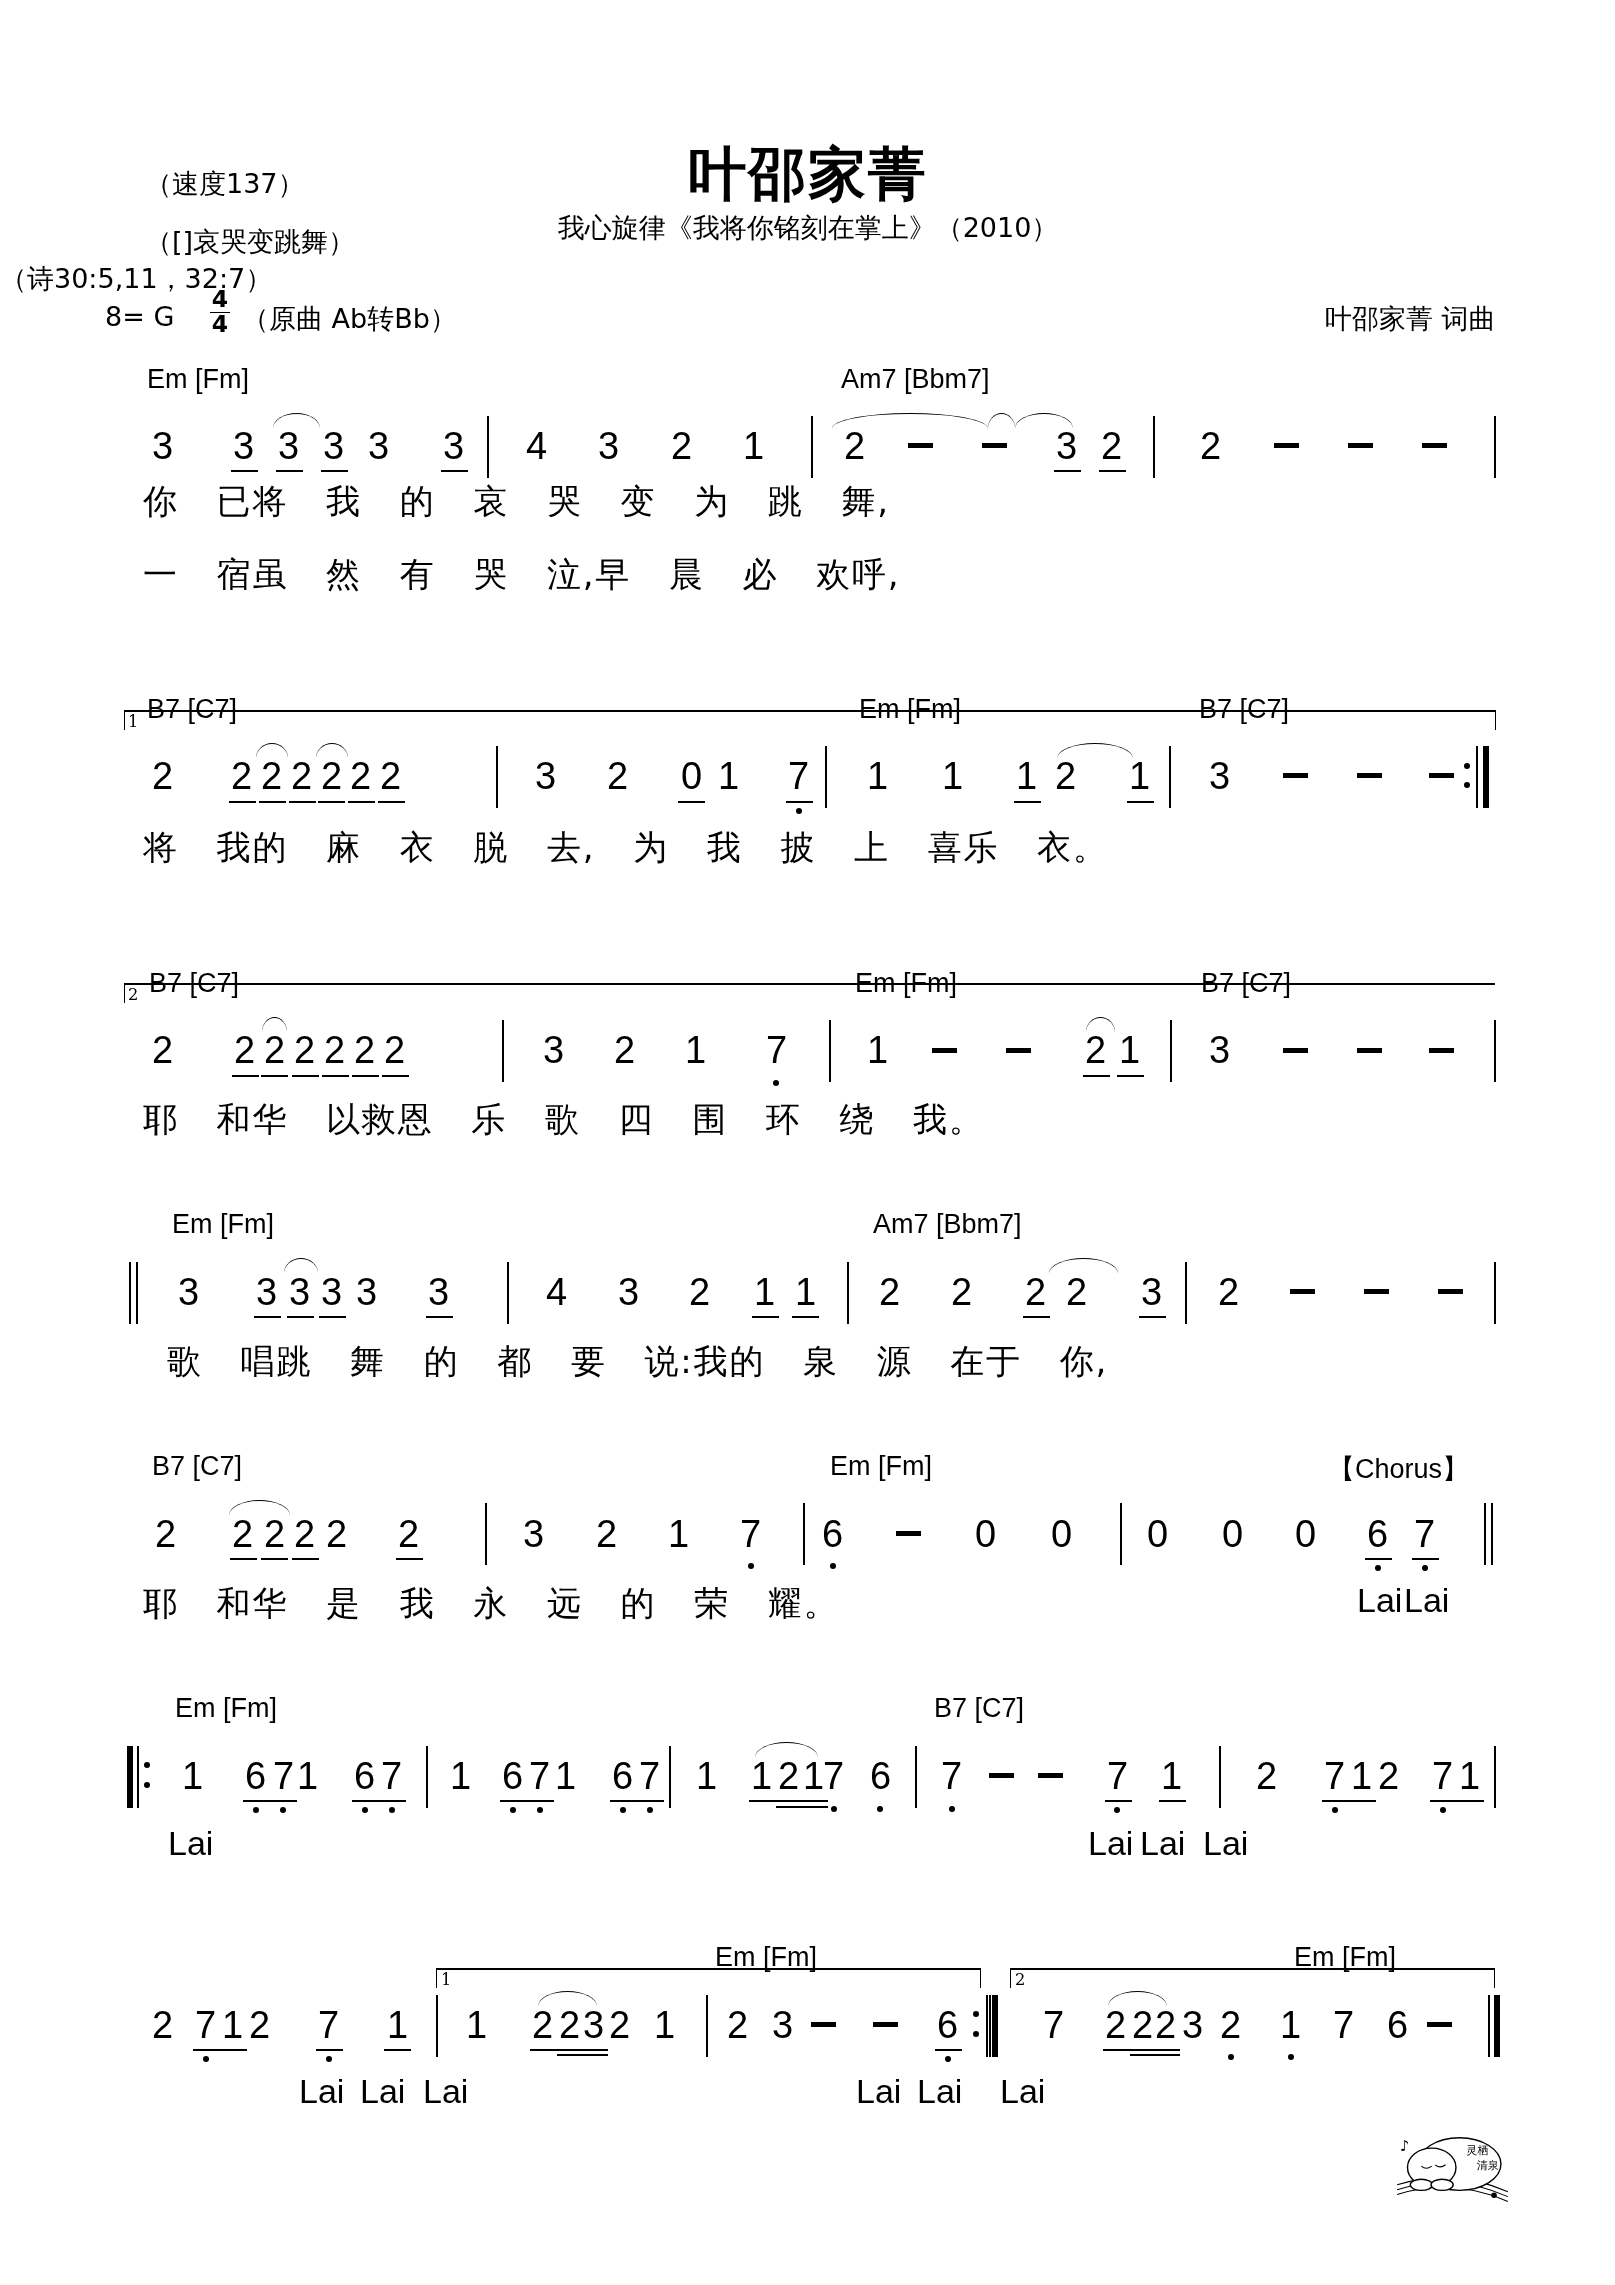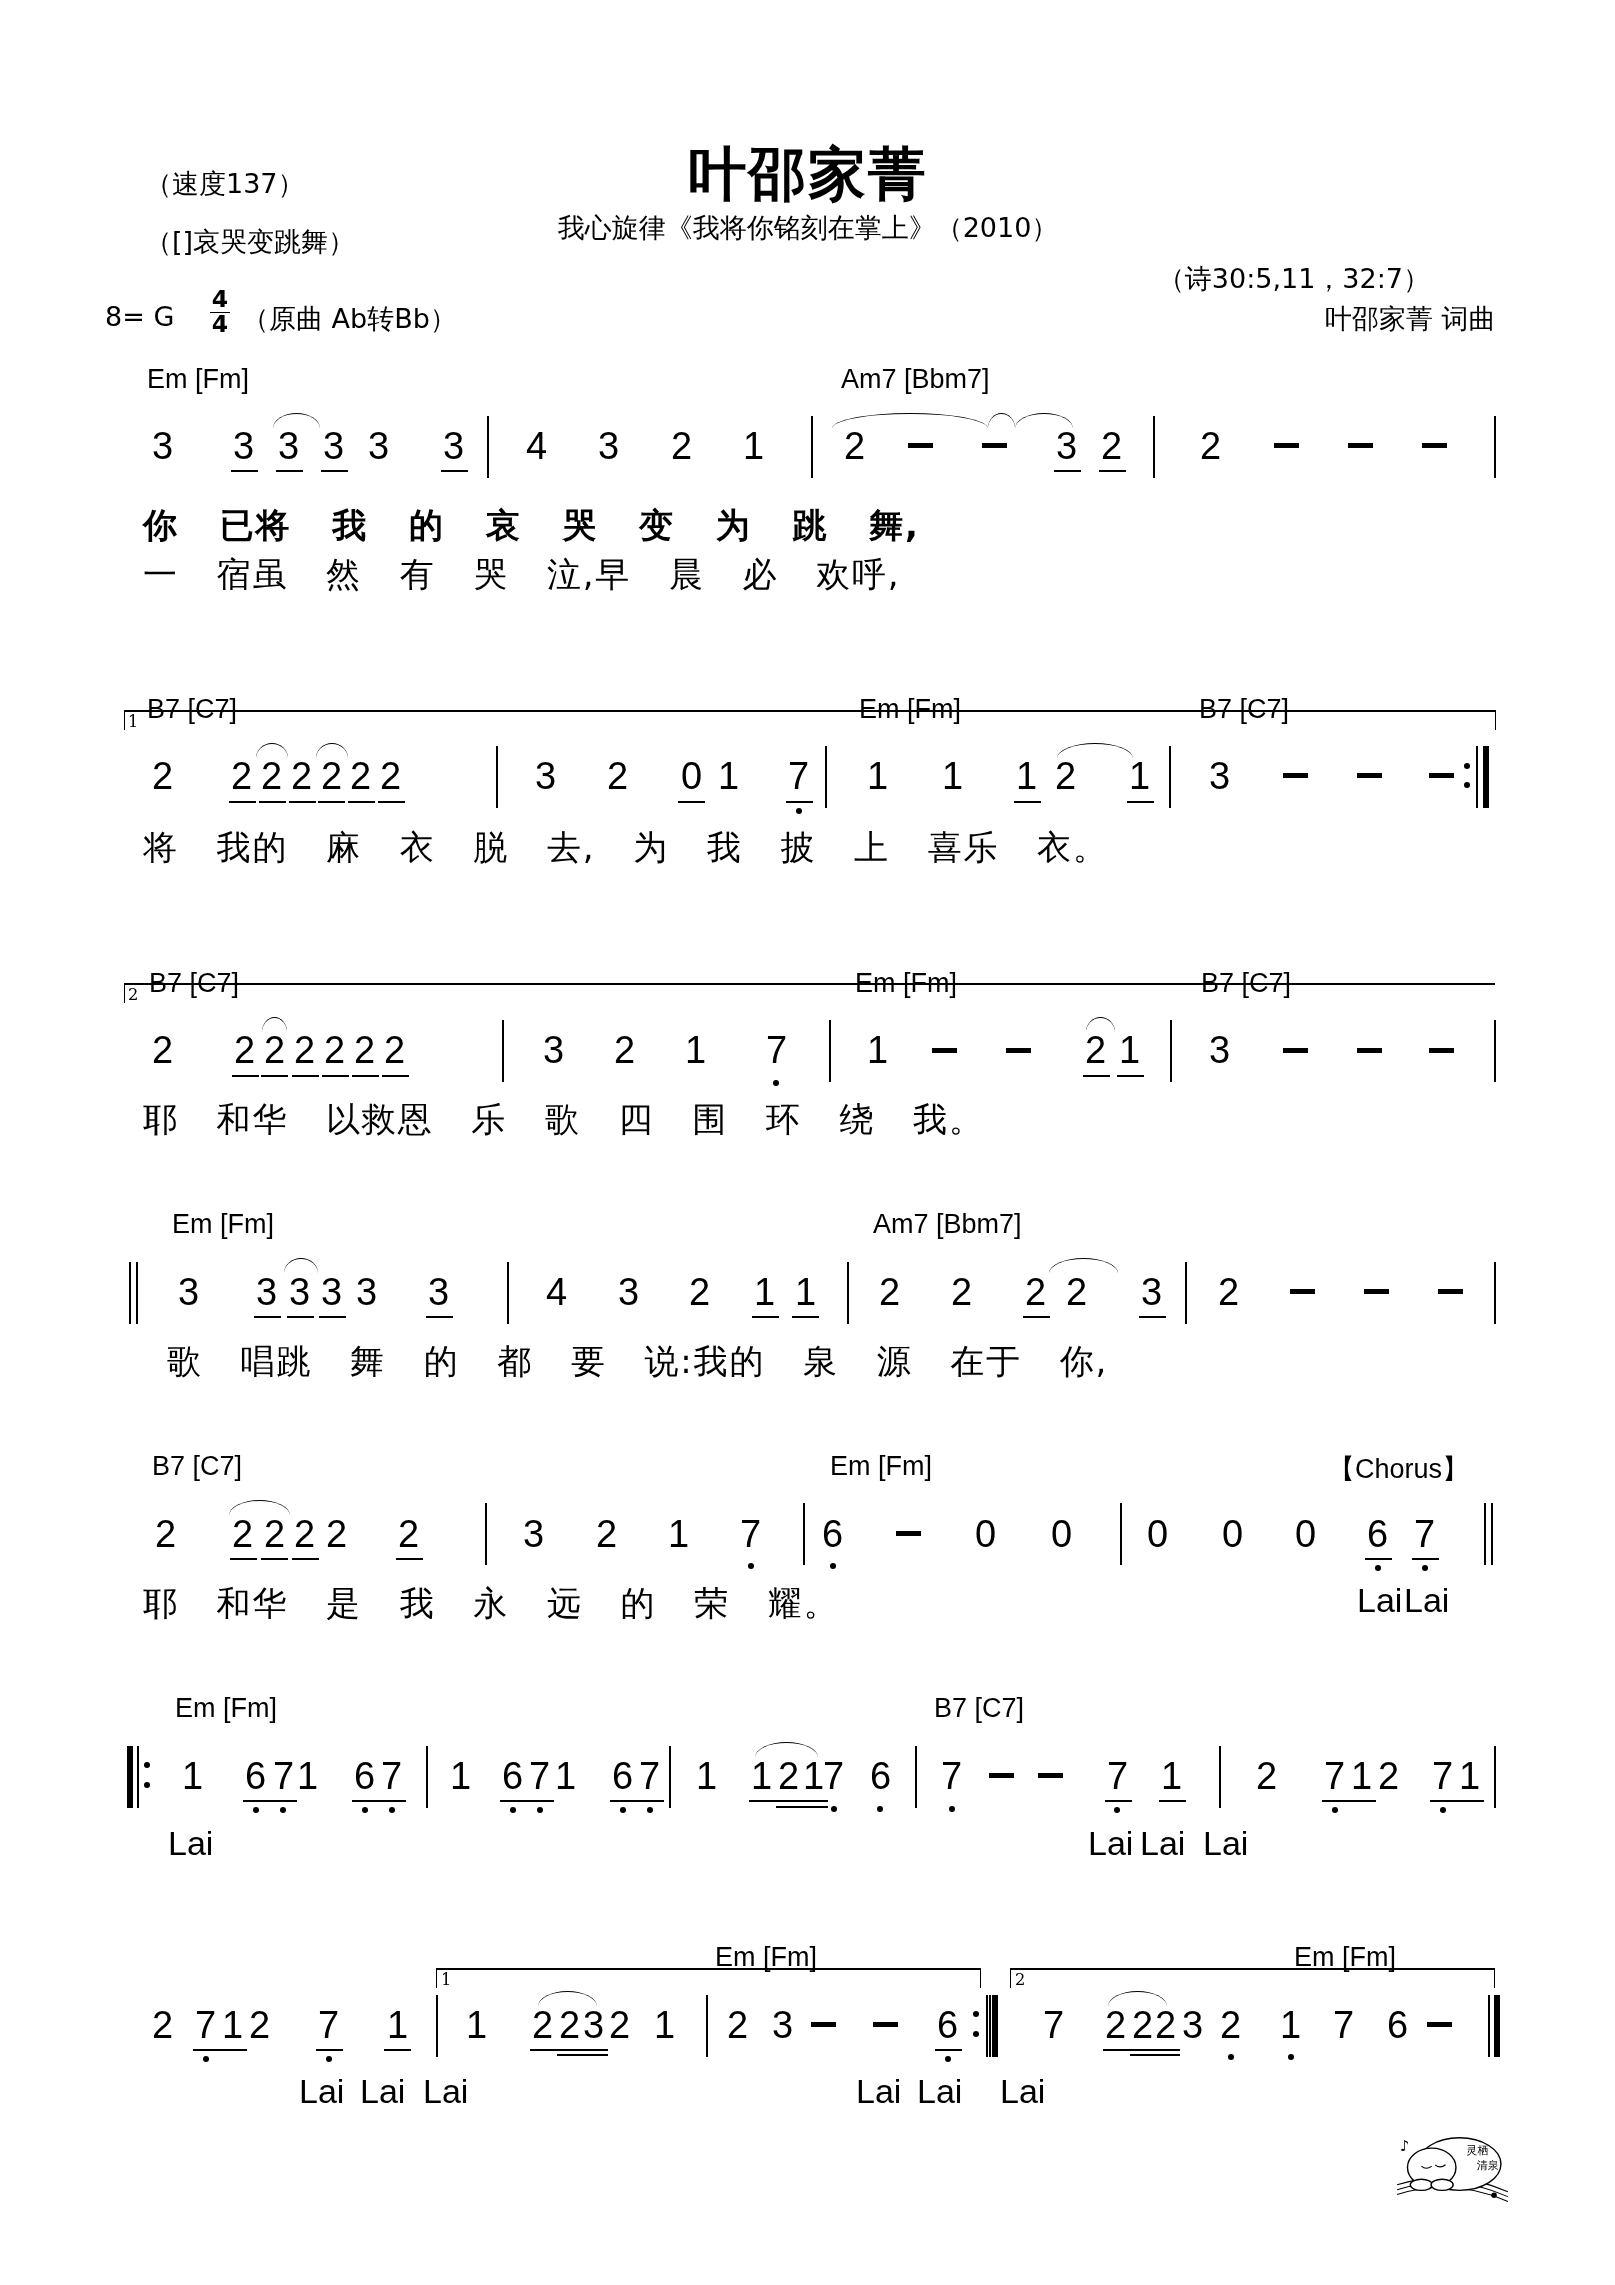--- a/index.html
+++ b/index.html
@@ -26,21 +26,21 @@
   .vnum { position: absolute; font-family: "DejaVu Serif", serif; font-size: 16.3px; }
   .logo { position: absolute; }
 </style>
 </head>
 <body>
 
 <div class="abs title" style="left:0;width:1616px;text-align:center;top:136px;">叶邵家菁</div>
 <div class="abs meta" style="left:145px;top:166px;">（速度137）</div>
 <div class="abs meta" style="left:145px;top:224px;">（[]哀哭变跳舞）</div>
 <div class="abs meta" style="left:0;width:1616px;text-align:center;top:210px;">我心旋律《我将你铭刻在掌上》（2010）</div>
-<div class="abs meta" style="left:0;width:1430px;text-align:right;top:261px;">（诗30:5,11，32:7）</div>
+<div class="abs meta" style="left:0;width:1430px;text-align:left;top:261px;">（诗30:5,11，32:7）</div>
 <div class="abs meta" style="left:105px;top:301px;">8=  G</div>
 <div class="abs" style="left:210px;top:288px;width:20px;text-align:center;font-size:23.5px;font-weight:bold;line-height:23.5px;">
   <div>4</div>
   <div style="border-top:1.8px solid #000;">4</div>
 </div>
 <div class="abs meta" style="left:242px;top:301px;">（原曲 Ab转Bb）</div>
 <div class="abs meta" style="left:1325px;top:301px;">叶邵家菁 词曲</div>
 
 <div id="score">
     <div class="abs chord" style="left:147px;top:364px;">Em [Fm]</div>
@@ -71,21 +71,21 @@
     <div class="note" style="left:1098px;top:425px;">2</div>
     <div class="uline" style="left:1099px;top:470px;width:27px;"></div>
     <div class="note" style="left:1197px;top:425px;">2</div>
     <div class="dash" style="left:1274px;top:443px;"></div>
     <div class="dash" style="left:1348px;top:443px;"></div>
     <div class="dash" style="left:1422px;top:443px;"></div>
     <div class="slur" style="left:273px;top:413px;width:47px;"></div>
     <div class="slur" style="left:832px;top:413px;width:156px;"></div>
     <div class="slur" style="left:988px;top:413px;width:27px;"></div>
     <div class="slur" style="left:1015px;top:413px;width:58px;"></div>
-    <div class="lyric" style="left:143px;top:503px;white-space:pre;letter-spacing:1.8px;font-weight:bold;">你   已将   我   的   哀   哭   变   为   跳   舞,</div>
+    <div class="lyric" style="left:143px;top:479px;white-space:pre;letter-spacing:1.8px;">你   已将   我   的   哀   哭   变   为   跳   舞,</div>
     <div class="lyric" style="left:143px;top:552px;white-space:pre;letter-spacing:1.8px;">一   宿虽   然   有   哭   泣,早   晨   必   欢呼,</div>
     <div class="abs chord" style="left:147px;top:694px;">B7 [C7]</div>
     <div class="abs chord" style="left:859px;top:694px;">Em [Fm]</div>
     <div class="abs chord" style="left:1199px;top:694px;">B7 [C7]</div>
     <div class="bar" style="left:496px;top:746px;height:62px;"></div>
     <div class="bar" style="left:825px;top:746px;height:62px;"></div>
     <div class="bar" style="left:1169px;top:746px;height:62px;"></div>
     <div class="rdot" style="left:1464px;top:763px;"></div>
     <div class="rdot" style="left:1464px;top:782px;"></div>
     <div class="bar" style="left:1476px;top:746px;height:62px;"></div>

